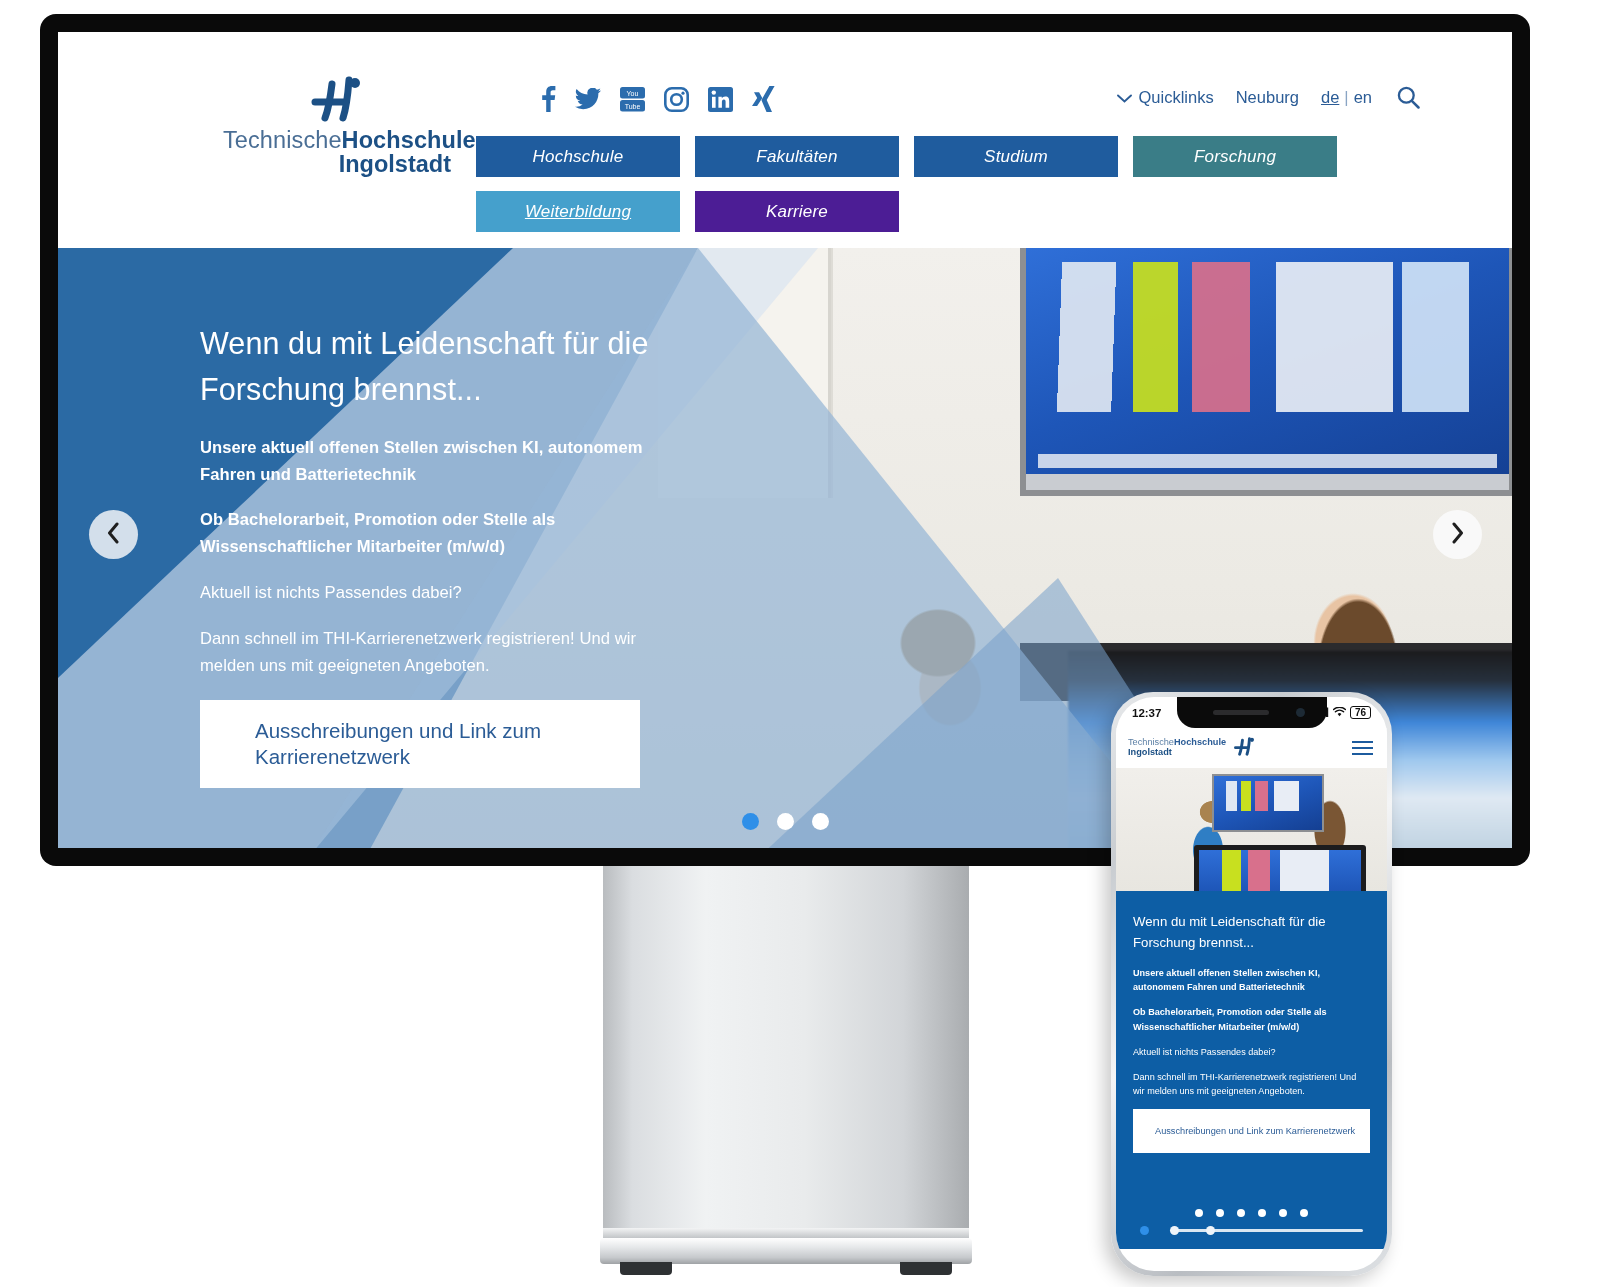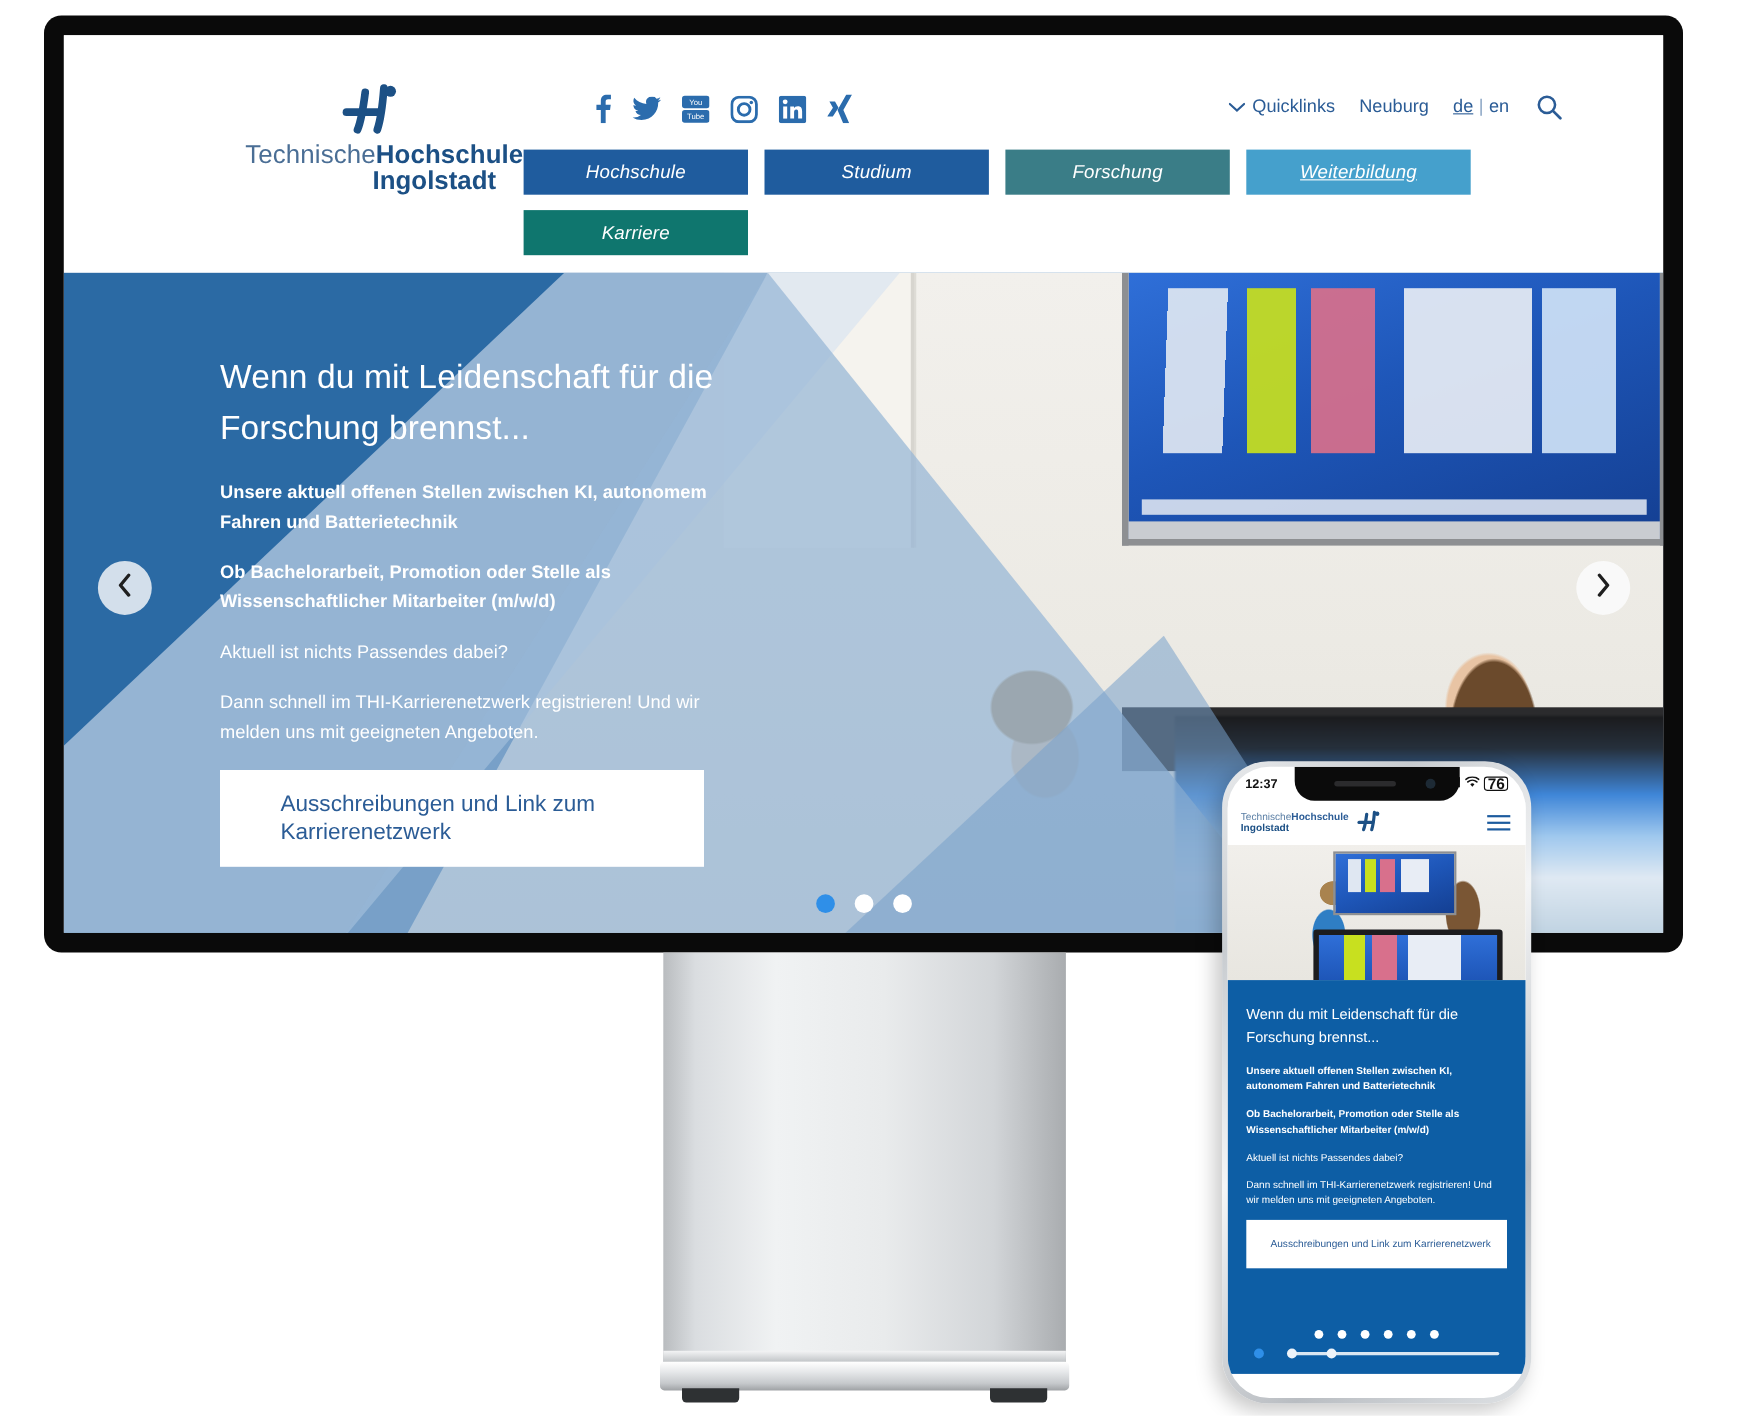--- a/index.html
+++ b/index.html
@@ -287,21 +287,21 @@
   }
   .status-bar {
     position: relative; height: 31px; z-index: 5;
     display: flex; align-items: center; justify-content: space-between;
     padding: 0 16px;
     font-size: 11.5px; font-weight: 700; color: #111;
   }
   .status-right { display: flex; align-items: center; gap: 4px; }
   .batt {
     border: 1.4px solid #111; border-radius: 3px;
-    padding: 0 2px 0 2px; font-size: 14px; font-weight: 700;
+    padding: 0 2px 0 2px; font-size: 10px; font-weight: 700;
     line-height: 11px; min-width: 21px; text-align: center;
   }
   .ph-header {
     position: relative; height: 40px;
     display: flex; align-items: center; justify-content: space-between;
     padding: 0 14px 0 12px;
     background: #fff; z-index: 4;
   }
   .ph-logo { display: flex; align-items: center; gap: 7px; }
   .ph-logo-txt { line-height: 1.04; }
@@ -477,29 +477,32 @@
           <circle cx="9.3" cy="9.3" r="7.4" fill="none" stroke="#2b5c96" stroke-width="2.3"></circle>
           <path d="M14.8 14.8 L21.5 21.5" stroke="#2b5c96" stroke-width="2.5" stroke-linecap="round"></path>
         </svg>
       </div>
 
       <nav id="main-nav">
         <div class="nav-btn" style="background: rgb(31, 92, 158);">
             <span>Hochschule</span>
           </div>
         <div class="nav-btn" style="background: rgb(31, 92, 158);">
+            <span>Fakultäten</span>
+          </div>
+        <div class="nav-btn" style="background: rgb(31, 92, 158);">
             <span>Studium</span>
           </div>
         <div class="nav-btn" style="background: rgb(58, 125, 135);">
             <span>Forschung</span>
           </div>
         <div class="nav-btn" style="background: rgb(69, 160, 204); text-decoration: underline;">
             <span>Weiterbildung</span>
           </div>
-        <div class="nav-btn" style="background: #0f766e;">
+        <div class="nav-btn" style="background: #4c1d95;">
             <span>Karriere</span>
           </div>
       </nav>
     </header>
 
     <section id="hero">
       <div class="photo">
         <div class="door"></div>
         <div class="wall-line"></div>
         <div class="tv">

